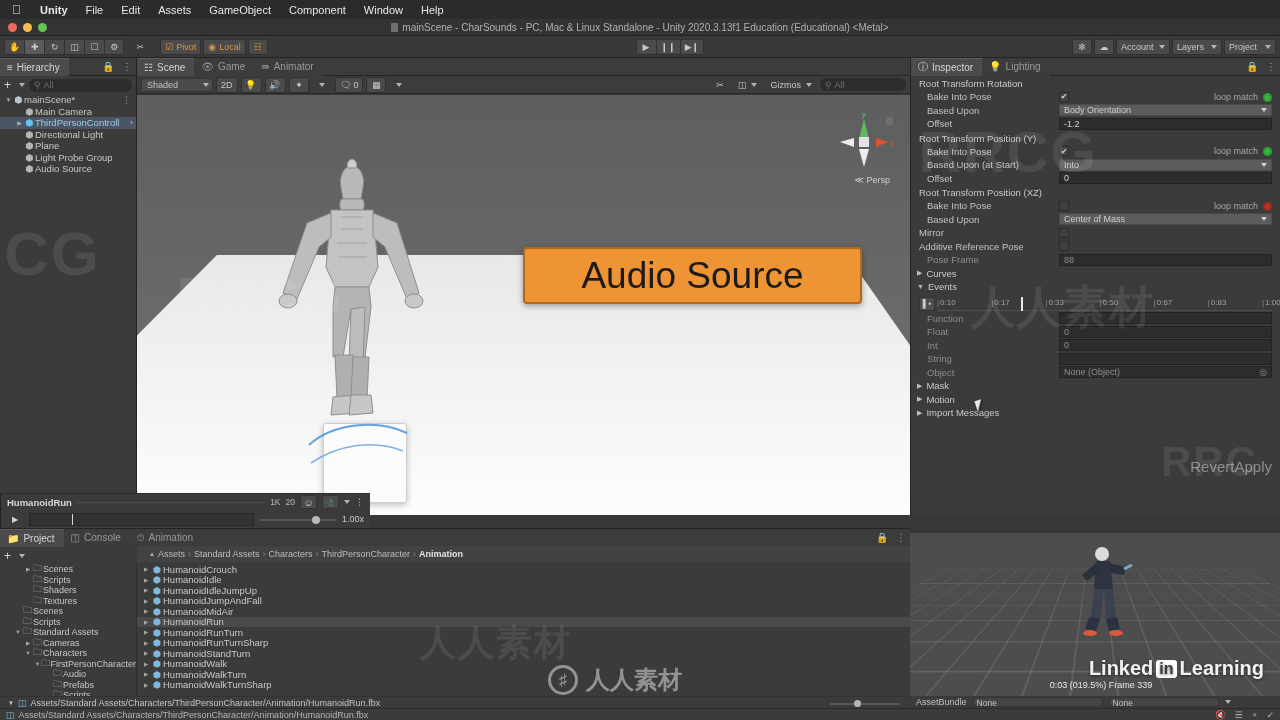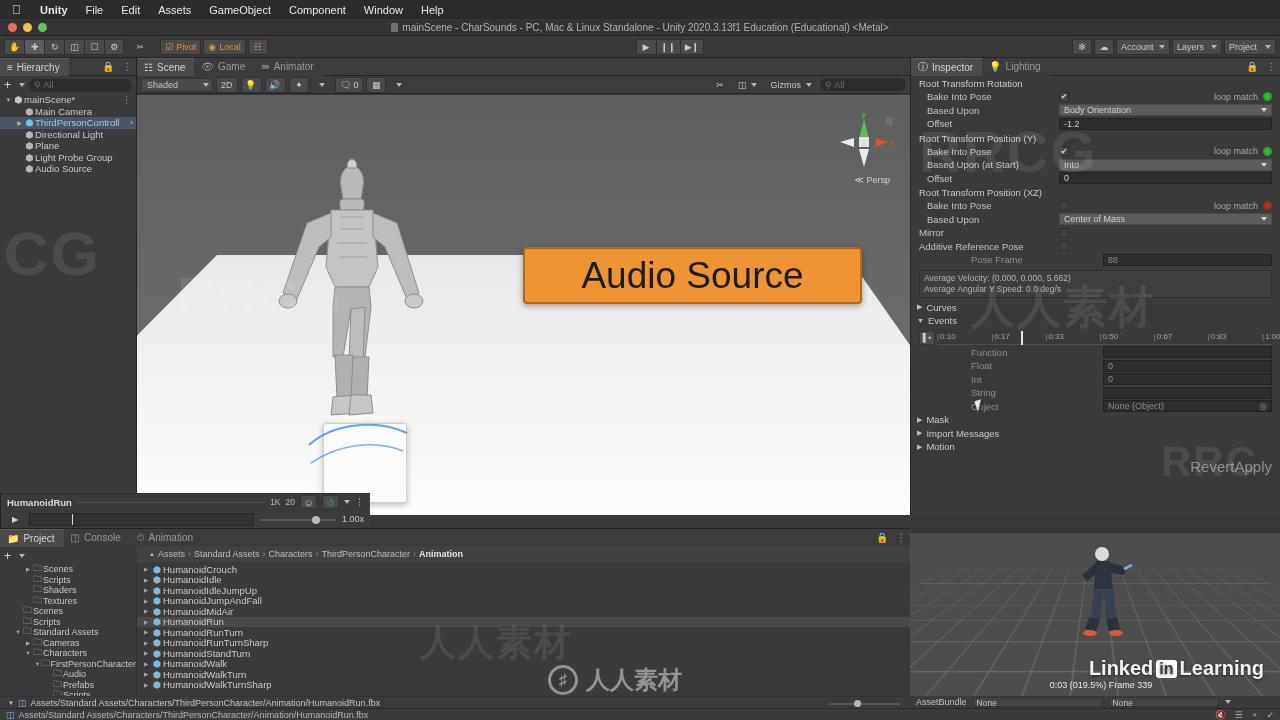--- a/index.html
+++ b/index.html
@@ -117,30 +117,30 @@
     border-left: 14px solid #fbfbfb; border-bottom: 28px solid transparent;
   }
   
   .charbody { position:absolute; left:120px; top:62px; width:190px; height:270px; }
   
   #insp { right: 0; top: 0; width: 370px; bottom: 193px; background: #3b3b3b; border-left:1px solid #232323;}
   #inspbody { position:absolute; top:18px; left:0; right:0; bottom:0; overflow:hidden; }
   .isect { font-size: 9.5px; color: #c9c9c9; padding: 2px 0 1px 8px; }
   .irow { height: 13.5px; display: flex; align-items: center; font-size: 9.5px; }
   .irow .lbl { width: 148px; padding-left: 16px; color: #c4c4c4; }
-  .irow .lbl.dim { color: #8d8d8d; margin-left: 44px; }
+  .irow .lbl.dim { color: #8d8d8d; }
   .irow .fld { flex: 1; margin-right: 8px; height: 12px; background: #2d2d2d;
      border: 1px solid #222; border-radius: 0; display: flex; align-items: center;
      padding: 0 4px; color: #cfcfcf; font-size: 9px; }
   .irow .fld.popup { background: #5c5c5c; border-color:#4a4a4a; justify-content: space-between; }
   .irow .fld.popup .caret { border-top-color:#d0d0d0; }
   .cbox { width: 10px; height: 10px; background: #3f3f3f; border: 1px solid #2b2b2b;
      border-radius: 1px; display:flex; align-items:center;justify-content:center; color:#d8d8d8; font-size:8px; }
   .cbox.on { background:#454545; }
-  .loopmatch { margin-left:auto; display:flex; align-items:center; gap:5px; padding-right:8px;
+  .loopmatch { margin-left:auto; display:flex; align-items:flex-end; gap:5px; padding-right:8px;
      font-size:9px; color:#a8a8a8;}
   .led { width:9px;height:9px;border-radius:50%; box-shadow: 0 0 4px rgba(0,0,0,.4) inset; }
   .velbox { margin: 3px 8px 3px 8px; background:#3f3f3f; border:1px solid #2e2e2e; padding:2px 4px; }
   .velbox div { font-size: 8.5px; color: #b3b3b3; line-height: 11px; }
   .foldrow { height: 13.5px; display:flex; align-items:center; gap:4px; font-size:9.5px; color:#c9c9c9; padding-left:6px;}
   .foldrow .tri { font-size: 7px; color:#bdbdbd; }
   #evtimeline { height: 16px; margin: 2px 8px 0 8px; display:flex; align-items:center; gap:2px;}
   #evtimeline .evbtn { width:16px;height:14px; background:#4e4e4e; border:1px solid #333; border-radius:2px;
      display:flex;align-items:center;justify-content:center; color:#cfcfcf; font-size:8px;}
   #evtimeline .track { flex:1; height:14px; position:relative; border-bottom:1px solid #4f4f4f;}
@@ -541,24 +541,20 @@
         <span class="cbox"></span>
       </div>
       <div class="irow">
         <span class="lbl" style="padding-left:8px">Additive Reference Pose</span>
         <span class="cbox"></span>
       </div>
       <div class="irow">
         <span class="lbl dim">Pose Frame</span>
         <span class="fld" style="color:#8d8d8d">88</span>
       </div>
-      <div class="velbox">
-        <div>Average Velocity: (0.000, 0.000, 5.662)</div>
-        <div>Average Angular Y Speed: 0.0 deg/s</div>
-      </div>
 
       <div class="foldrow">
         <span class="tri">▶</span>
         <span>Curves</span>
       </div>
       <div class="foldrow">
         <span class="tri">▼</span>
         <span>Events</span>
       </div>
 
@@ -610,25 +606,25 @@
           </div>
         </div>
 
       <div id="infolds">
           <div class="foldrow">
             <span class="tri">▶</span>
             <span>Mask</span>
           </div>
           <div class="foldrow">
             <span class="tri">▶</span>
-            <span>Import Messages</span>
+            <span>Motion</span>
           </div>
           <div class="foldrow">
             <span class="tri">▶</span>
-            <span>Motion</span>
+            <span>Import Messages</span>
           </div>
         </div>
 
       <div id="revapply">
         <span>Revert</span>
         <span>Apply</span>
       </div>
     </div>
 
     <div class="wm big" style="left:8px;top:60px;font-size:58px;">RRCG</div>

